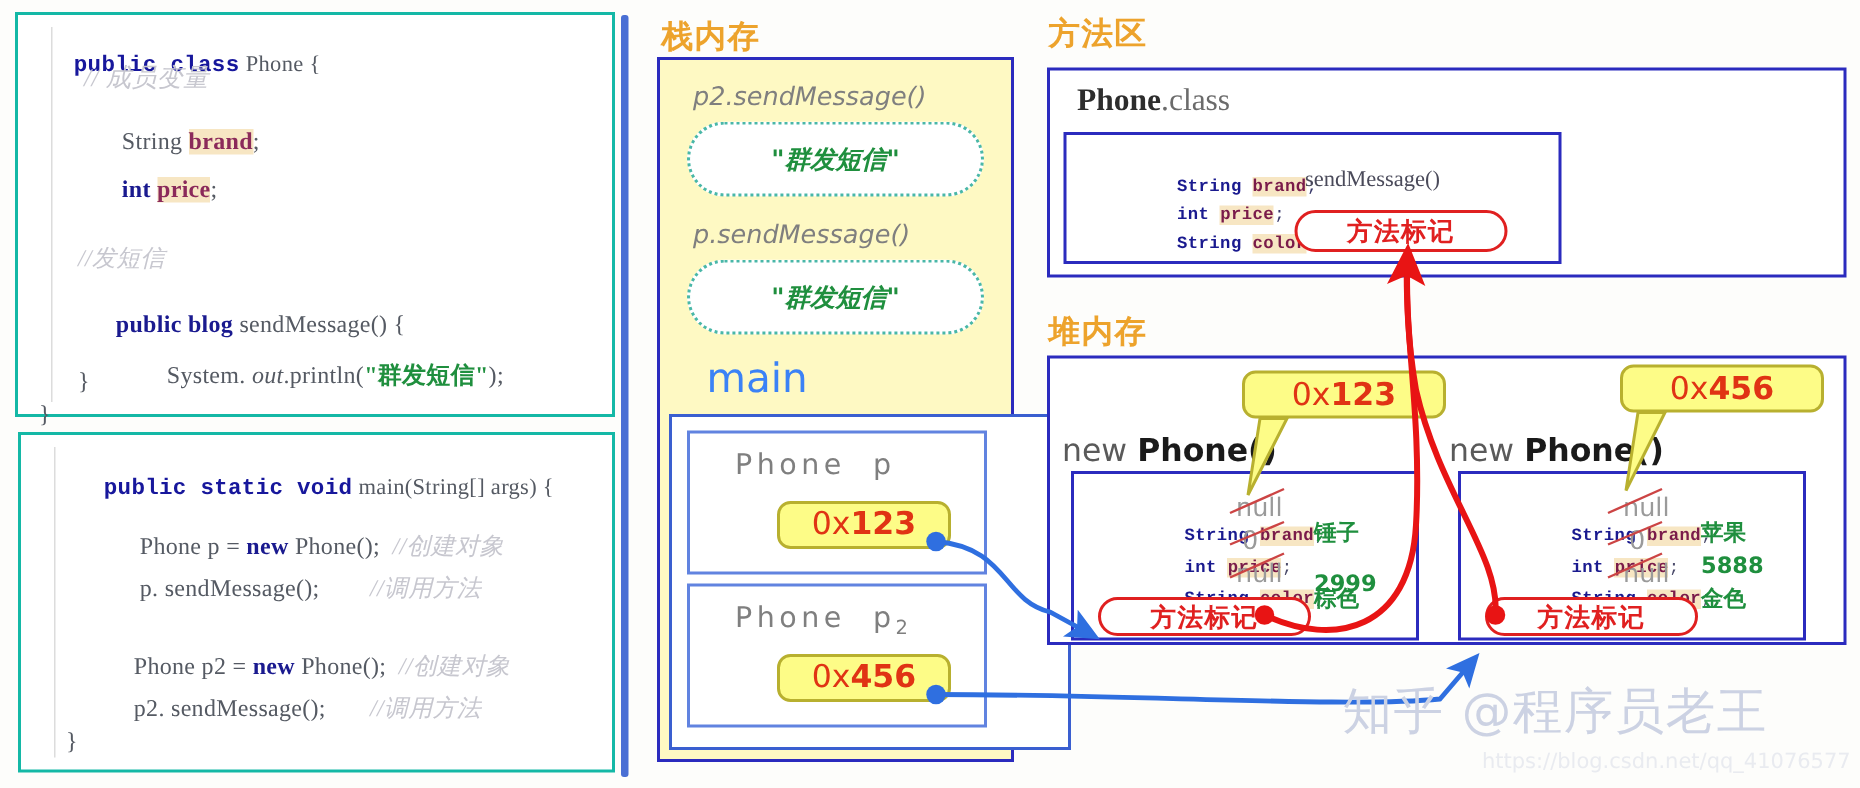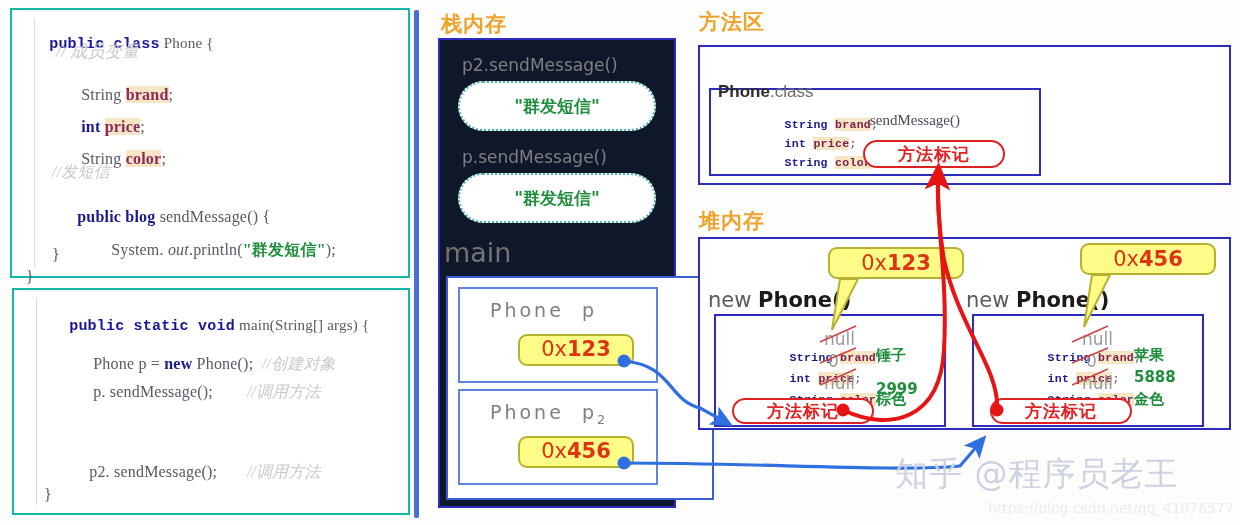--- a/index.html
+++ b/index.html
@@ -64,41 +64,42 @@
   }
   #title-stack  { left: 441px; top: 10px; }
   #title-method { left: 699px; top: 8px; }
   #title-heap   { left: 699px; top: 207px; }
 
   
   #stack-box {
     position: absolute;
     left: 438px; top: 38px; width: 238px; height: 470px;
     border: 2px solid #2b2bbe;
-    background: #0f172a;
-    box-sizing: border-box;
+    background: #fef9c3;
+    box-sizing: border-box;
+    font-style: italic;
   }
   .frame-label {
     position: absolute;
     font-size: 17px; color: #7f7f7f;
     font-family: "DejaVu Sans", sans-serif;
   }
   .dotted-bubble {
     position: absolute;
     border: 2px dotted #49b7a8;
     border-radius: 26px;
     background: #fff;
     display: flex; align-items: center; justify-content: center;
     color: #1f8f3e; font-weight: bold; font-size: 17px;
     font-family: "DejaVu Sans", sans-serif;
     box-sizing: border-box;
   }
   #main-label {
-    position: absolute; left: 444px; top: 237px;
-    font-size: 27px; color: #737373;
+    position: absolute; left: 471px; top: 237px;
+    font-size: 27px; color: #3b82f6;
     font-family: "DejaVu Sans", sans-serif;
   }
   #main-frame {
     position: absolute;
     left: 446px; top: 276px; width: 268px; height: 224px;
     border: 2px solid #3a5fd0;
     box-sizing: border-box; background: #fff;
   }
   .var-box {
     position: absolute;
@@ -127,23 +128,22 @@
   .addr-badge .hex { font-weight: bold; }
 
   
   #method-box {
     position: absolute;
     left: 698px; top: 45px; width: 533px; height: 140px;
     border: 2px solid #2b2bbe; background: #fff; box-sizing: border-box;
   }
   #phone-class-label {
     position: absolute; left: 718px; top: 54px;
-    font-size: 17px; color: #4a4a4a;
-    font-family: Liberation Sans, sans-serif;
-    margin-top: 28px;
+    font-size: 21px; color: #4a4a4a;
+    font-family: Liberation Serif, serif;
   }
   #phone-class-label b { color: #2d2d2d; }
   #phone-class-label span { color: #6b6b6b; }
   #class-inner-box {
     position: absolute;
     left: 708px; top: 86px; width: 332px; height: 88px;
     border: 2px solid #2b2bbe; background: #fff; box-sizing: border-box;
   }
   .field-line {
     position: absolute;
@@ -247,23 +247,20 @@
     <div class="code-line" style="left:12px; top:6px;">
       <span class="kw">public class</span> <span class="plain" style="font-size:15px;">Phone {</span>
     </div>
     <div class="code-line cmt" style="left:44px; top:30px; font-size:17px;">//&nbsp;成员变量</div>
     <div class="code-line" style="left:44px; top:58px;">
       String <span class="fieldname">brand</span>;
     </div>
     <div class="code-line" style="left:44px; top:90px;">
       <span class="kwb">int</span> <span class="fieldname">price</span>;
     </div>
-    <div class="code-line" style="left:44px; top:122px;">
-      String <span class="fieldname">color</span>;
-    </div>
     <div class="code-line cmt" style="left:40px; top:152px; font-size:16px;">//发短信</div>
     <div class="code-line" style="left:40px; top:180px;">
       <span class="kwb">public blog</span> sendMessage() {
     </div>
     <div class="code-line" style="left:74px; top:212px;">
       System.&nbsp;<span class="ital">out</span>.println(<span class="str">"群发短信"</span>);
     </div>
     <div class="code-line" style="left:40px; top:236px;">}</div>
     <div class="code-line" style="left:14px; top:258px;">}</div>
   </div>
@@ -271,20 +268,23 @@
   <div class="code-panel" id="code-panel-2">
     <div class="inner-rule"></div>
     <div class="code-line" style="left:54px; top:46px;">
       Phone p = <span class="kwb">new</span> Phone();&nbsp; <span class="cmt">//创建对象</span>
     </div>
     <div class="code-line" style="left:30px; top:8px;">
       <span class="kw">public static void</span> <span class="plain" style="font-size:15px;">main(String[] args) {</span>
     </div>
     <div class="code-line" style="left:54px; top:74px;">
       p.&nbsp;sendMessage();&nbsp;&nbsp;&nbsp;&nbsp;&nbsp;&nbsp;&nbsp;&nbsp;<span class="cmt">//调用方法</span>
+    </div>
+    <div class="code-line" style="left:50px; top:126px;">
+      Phone p2 = <span class="kwb">new</span> Phone();&nbsp; <span class="cmt">//创建对象</span>
     </div>
     <div class="code-line" style="left:50px; top:154px;">
       p2.&nbsp;sendMessage();&nbsp;&nbsp;&nbsp;&nbsp;&nbsp;&nbsp;&nbsp;<span class="cmt">//调用方法</span>
     </div>
     <div class="code-line" style="left:30px; top:196px;">}</div>
   </div>
 
   <div id="divider"></div>
 
   <div class="section-title" id="title-stack">栈内存</div>

